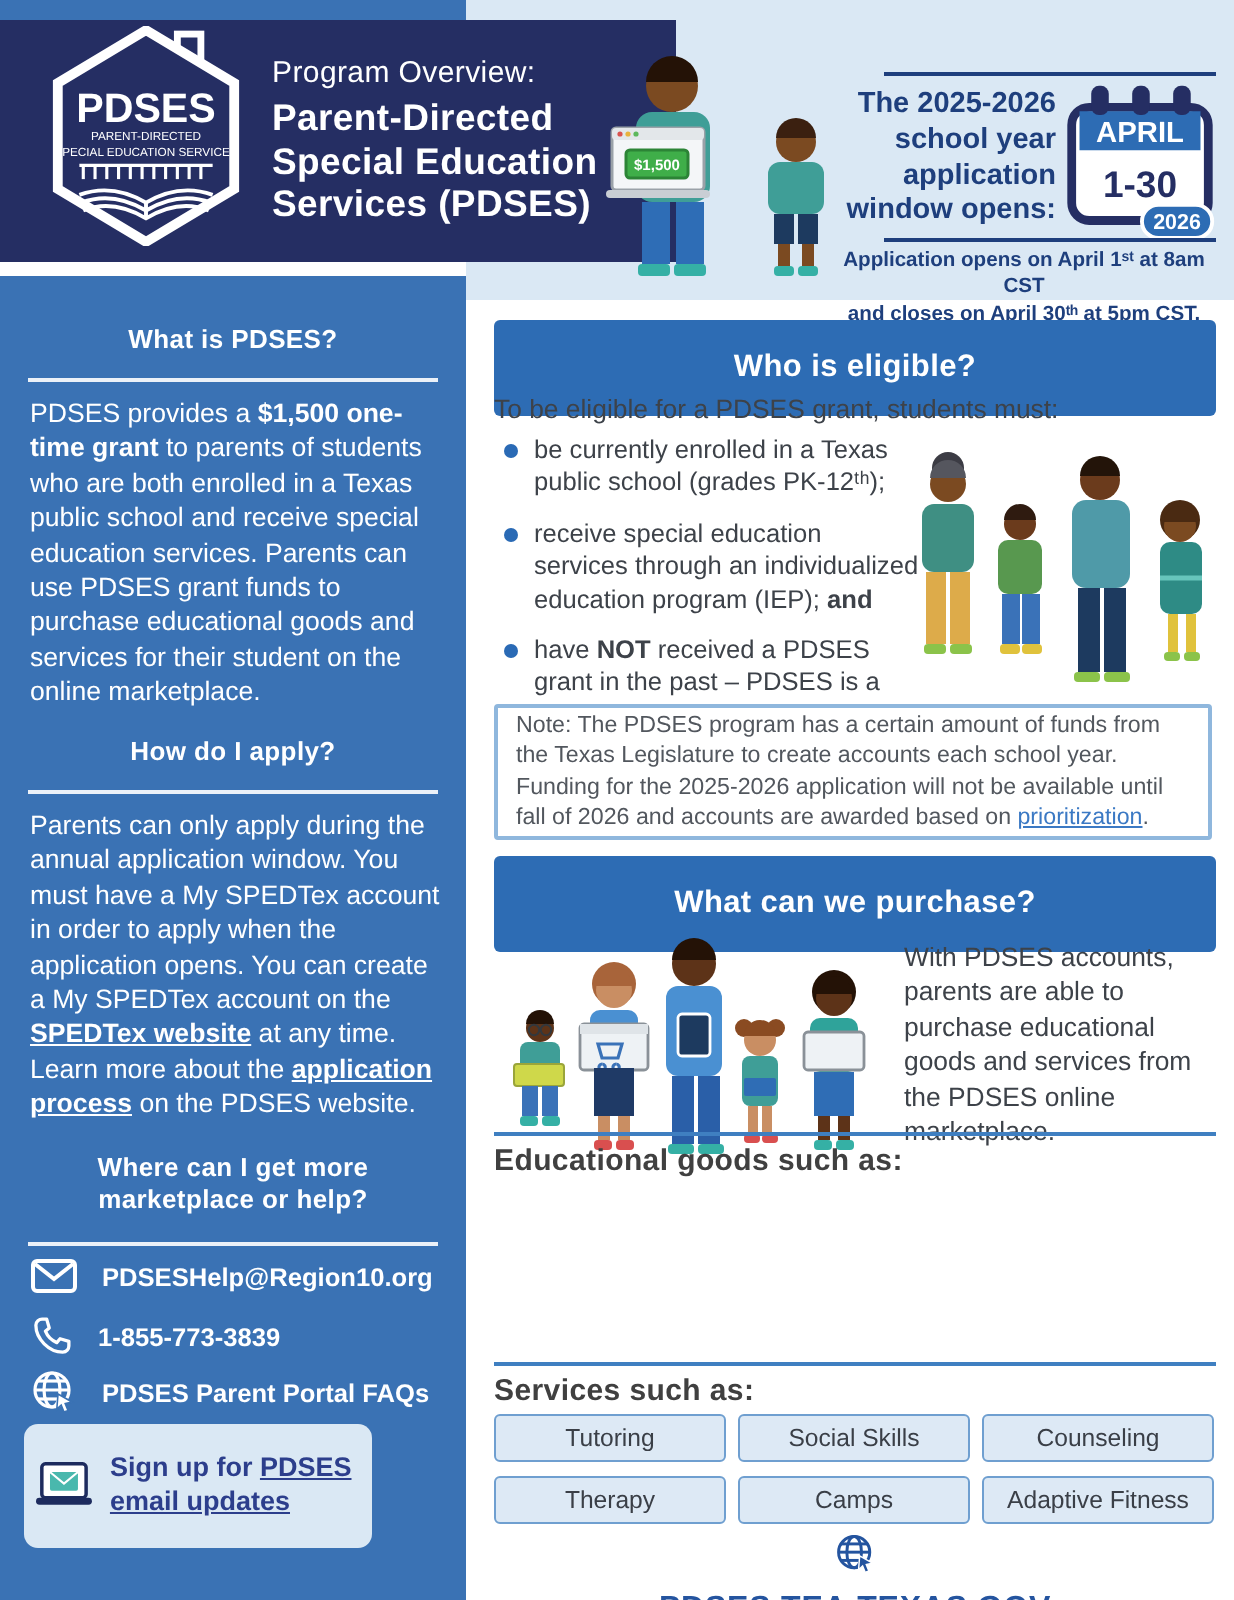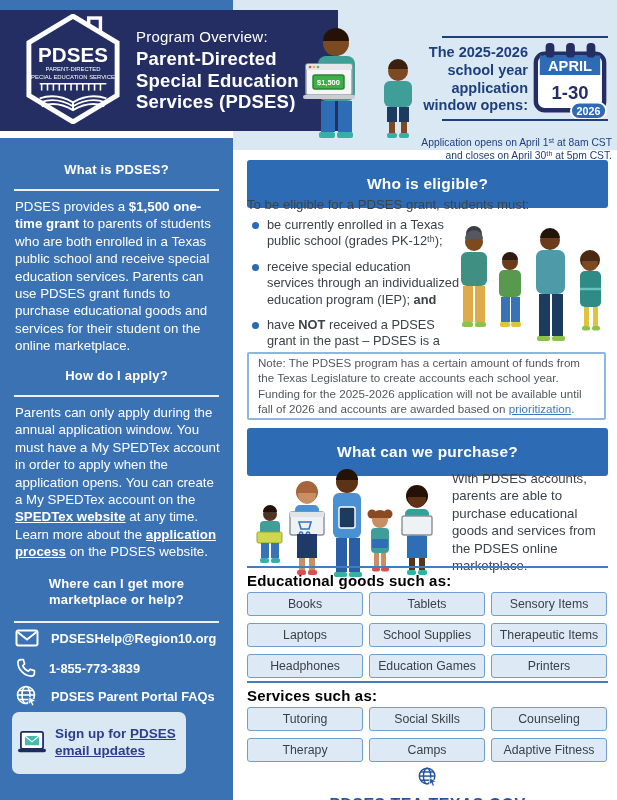--- a/index.html
+++ b/index.html
@@ -16,22 +16,22 @@
   
   .logo-wrap{margin-left:24px;flex:0 0 auto;}
   .header-text{margin-left:14px;color:#fff;}
   .eyebrow{font-size:15px;font-weight:400;margin-bottom:3px;letter-spacing:.2px;}
   .title-line{font-size:18.5px;font-weight:800;line-height:1.16;letter-spacing:.2px;}
 
   
   .rule-navy{background:#1e3f7d;height:2px;}
   .window-lines{left:420px;top:44px;width:108px;text-align:right;color:#1e3f7d;
                 font-weight:800;font-size:14.5px;line-height:1.23;}
-  .app-note{left:412px;top:136px;width:200px;text-align:right;color:#1e3f7d;
-            font-weight:400;font-size:10.3px;line-height:1.3;}
+  .app-note{left:412px;top:124px;width:200px;text-align:center;color:#1e3f7d;
+            font-weight:700;font-size:10.3px;line-height:1.3;}
 
   
   .side-h{width:233px;text-align:center;color:#fff;font-weight:800;font-size:13px;letter-spacing:.2px;}
   .side-hr{left:14px;width:205px;height:2px;background:rgba(255,255,255,.9);}
   .side-p{left:15px;width:208px;color:#fff;font-size:13.3px;line-height:1.31;}
   .b{font-weight:700;}
   .u{text-decoration:underline;}
   .lk{color:#3b79c4;}
   .contact-row{left:15px;width:210px;display:flex;align-items:center;gap:12px;color:#fff;
                font-weight:700;font-size:12.8px;}
@@ -45,21 +45,21 @@
   .intro{left:247px;top:197px;width:361px;color:#3d4249;font-size:13.2px;}
   .bullet-list{left:252px;top:217px;width:208px;margin:0;padding:0;list-style:none;}
   .bullet-list li{position:relative;padding-left:15px;margin-bottom:9px;color:#3d4249;
                   font-size:12.8px;line-height:1.28;}
   .bullet-list li::before{content:'';position:absolute;left:0;top:5px;width:7px;height:7px;
                   border-radius:50%;background:#2a6ab5;}
   .note-box{left:247px;top:352px;width:359px;box-sizing:border-box;border:2px solid #8fb7dd;
             border-radius:2px;padding:1px 9px;color:#52575e;font-size:11.6px;line-height:1.33;background:#fff;}
   .purchase-text{left:452px;top:470px;width:158px;color:#3d4249;font-size:13.2px;line-height:1.32;}
   .rule-blue{left:247px;width:361px;height:2px;background:#3f7fc1;}
-  .cat-h{left:247px;width:361px;color:#000000;font-weight:800;font-size:15px;letter-spacing:.2px;}
+  .cat-h{left:247px;width:361px;color:#404040;font-weight:800;font-size:15px;letter-spacing:.2px;}
   .grid{left:247px;width:361px;display:grid;grid-template-columns:repeat(3,116px);gap:7px 6px;}
   .item-box{height:24px;background:#dde9f5;border:1.5px solid #6f9fd0;border-radius:3px;
             display:flex;align-items:center;justify-content:center;color:#3a3f47;font-size:12.3px;box-sizing:border-box;}
   .footer-row{left:247px;top:766px;width:361px;display:flex;align-items:center;justify-content:space-between;gap:8px;flex-direction:column;}
   .footer-url{color:#24549f;font-weight:800;font-size:16px;letter-spacing:.4px;}
 </style>
 </head>
 <body>
 
 <div class="page">
@@ -304,31 +304,20 @@
     <rect x="157" y="96" width="6" height="12" fill="#5d3318"></rect>
     <rect x="167" y="96" width="6" height="12" fill="#5d3318"></rect>
     <rect x="155" y="108" width="9" height="5" rx="2" fill="#35b0a5"></rect>
     <rect x="166" y="108" width="9" height="5" rx="2" fill="#35b0a5"></rect>
   </svg>
 
   <div class="abs purchase-text">With PDSES accounts, parents are able to purchase educational goods and services from the PDSES online marketplace.</div>
 
   <div class="abs rule-blue" style="top:566px;"></div>
   <div class="abs cat-h" style="top:572px;">Educational goods such as:</div>
-  <div class="abs grid" style="top:592px;">
-      <div class="item-box">Books</div>
-      <div class="item-box">Tablets</div>
-      <div class="item-box">Sensory Items</div>
-      <div class="item-box">Laptops</div>
-      <div class="item-box">School Supplies</div>
-      <div class="item-box">Therapeutic Items</div>
-      <div class="item-box">Headphones</div>
-      <div class="item-box">Education Games</div>
-      <div class="item-box">Printers</div>
-    </div>
 
   <div class="abs rule-blue" style="top:681px;"></div>
   <div class="abs cat-h" style="top:687px;">Services such as:</div>
   <div class="abs grid" style="top:707px;">
       <div class="item-box">Tutoring</div>
       <div class="item-box">Social Skills</div>
       <div class="item-box">Counseling</div>
       <div class="item-box">Therapy</div>
       <div class="item-box">Camps</div>
       <div class="item-box">Adaptive Fitness</div>

